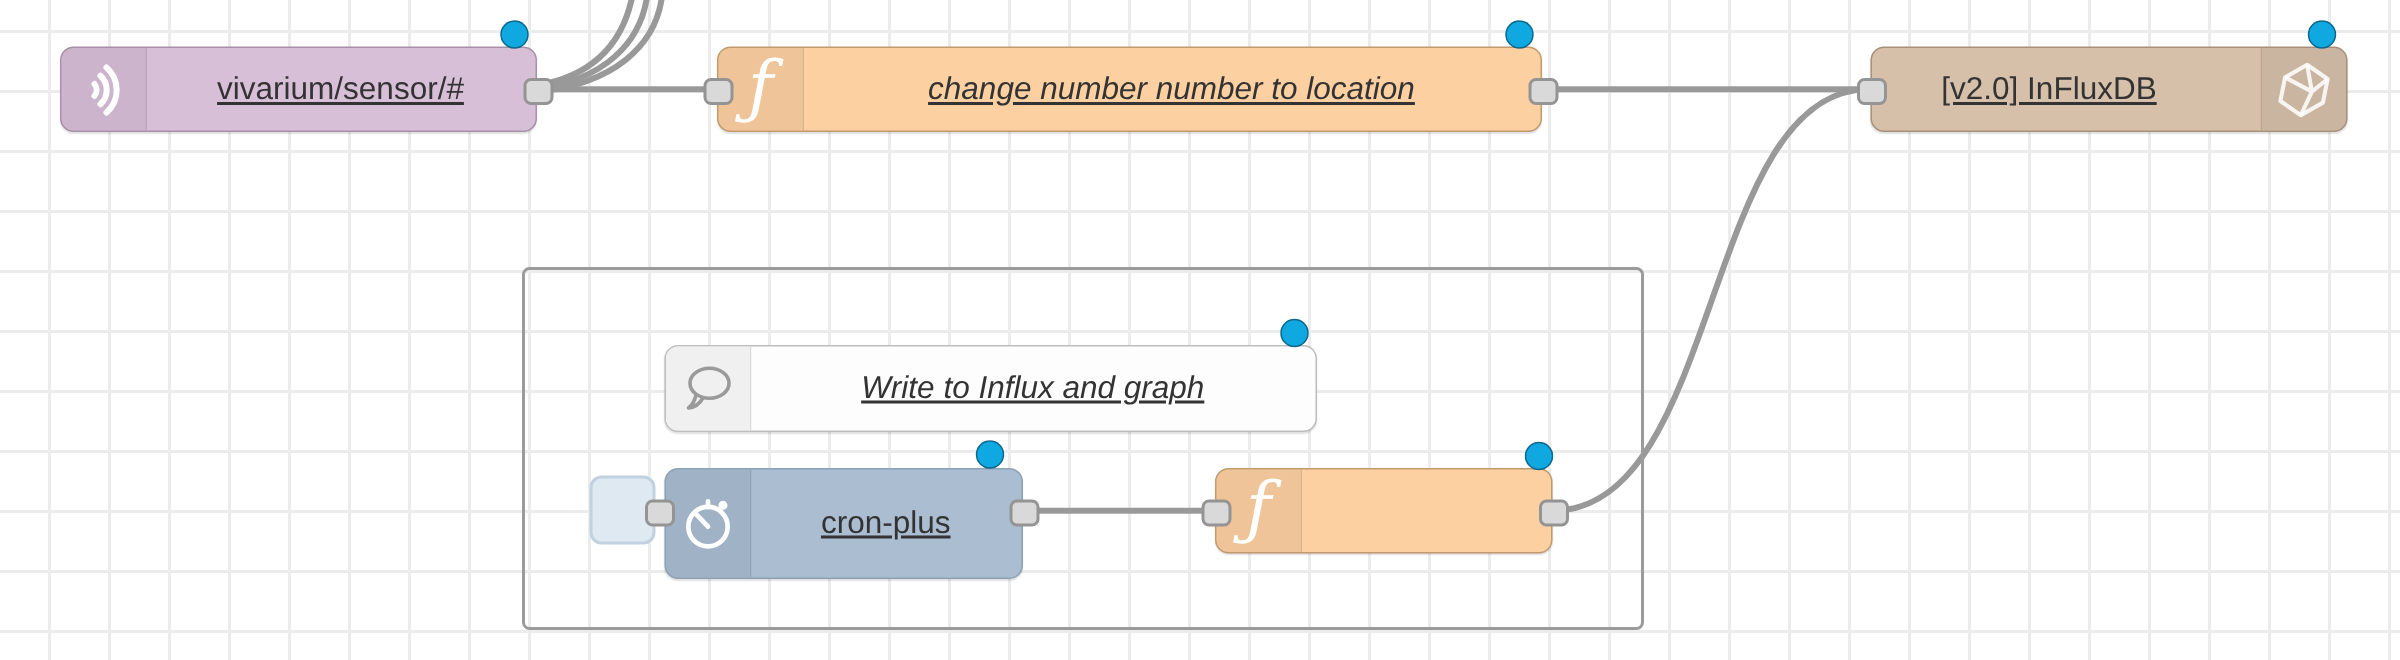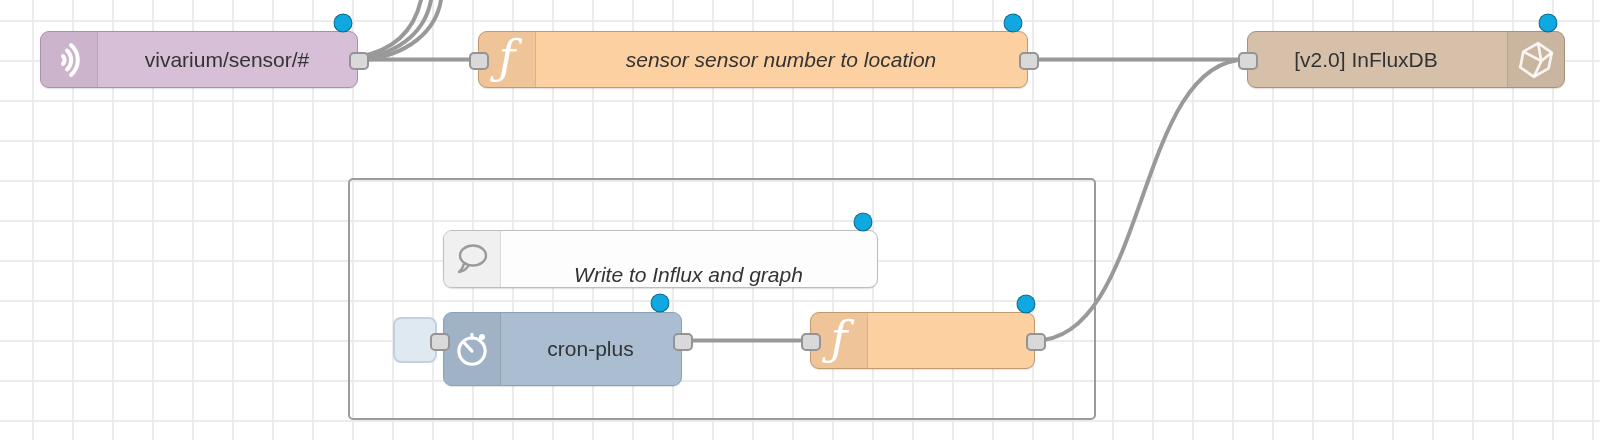--- a/index.html
+++ b/index.html
@@ -19,21 +19,21 @@
   .group-box{
     position:absolute; border:2.5px solid #9b9b9b; border-radius:5px;
     background:transparent; box-sizing:border-box;
   }
 
   .node{
     position:absolute; box-sizing:border-box; border-radius:9px;
     display:flex; align-items:center; justify-content:center;
     font-size:21px; color:#333; box-shadow:0 1px 1px rgba(0,0,0,0.12);
   }
-  .node .label{white-space:nowrap; position:relative; z-index:2;}
+  .node .label{white-space:nowrap; position:relative; z-index:2;text-decoration:underline;}
   .italic .label{font-style:italic;}
 
   .icon-sec{
     position:absolute; top:0; bottom:0; width:56px;
     background:rgba(0,0,0,0.055);
     display:flex; align-items:center; justify-content:center; z-index:1;
   }
   .icon-left{left:0; border-right:1px solid rgba(0,0,0,0.09); border-radius:8px 0 0 8px;}
   .icon-right{right:0; border-left:1px solid rgba(0,0,0,0.09); border-radius:0 8px 8px 0;}
   .pad-left{padding-left:56px;}
@@ -94,41 +94,41 @@
     </div>
     <span class="label pad-left">vivarium/sensor/#</span>
     <div class="port" style="left:318px; top:28.5px;"></div>
   </div>
   <div class="dot" style="left:343px; top:23px;"></div>
 
   <div class="node func italic" style="left:478px; top:31px; width:550px; height:57px;">
     <div class="icon-sec icon-left">
       <span class="ficon">ƒ</span>
     </div>
-    <span class="label pad-left">sensor sensor number to location</span>
+    <span class="label pad-left">change number number to location</span>
     <div class="port" style="left:0px; top:28.5px;"></div>
     <div class="port" style="left:550px; top:28.5px;"></div>
   </div>
   <div class="dot" style="left:1013px; top:23px;"></div>
 
   <div class="node influx" style="left:1247px; top:31px; width:318px; height:57px;">
     <div class="icon-sec icon-right">
       <svg width="42" height="42" viewBox="0 0 40 40">
         <g fill="none" stroke="#ffffff" stroke-opacity="0.85" stroke-width="2.6" stroke-linejoin="round">
           <path d="M22,4 L35,13 L32,28 L18,36 L5,27 L8,12 Z"></path>
           <path d="M8,12 L25,21 L35,13 M25,21 L18,36 M25,21 L22,4"></path>
         </g>
       </svg>
     </div>
     <span class="label pad-right">[v2.0] InFluxDB</span>
     <div class="port" style="left:0px; top:28.5px;"></div>
   </div>
   <div class="dot" style="left:1548px; top:23px;"></div>
 
-  <div class="node comment italic" style="left:443px; top:230px; width:435px; height:58px;align-items:flex-end;">
+  <div class="node comment italic" style="left:443px; top:230px; width:435px; height:58px;">
     <div class="icon-sec icon-left">
       <svg width="40" height="40" viewBox="0 0 40 40">
         <g fill="none" stroke="#9a9a9a" stroke-width="2.4" stroke-linejoin="round">
           <ellipse cx="21" cy="16.5" rx="13" ry="10"></ellipse>
           <path d="M12,24.5 C11,28.5 9.5,31 7,33 C11.5,32.5 14.5,30 16.5,26.5"></path>
         </g>
       </svg>
     </div>
     <span class="label pad-left">Write to Influx and graph</span>
   </div>

